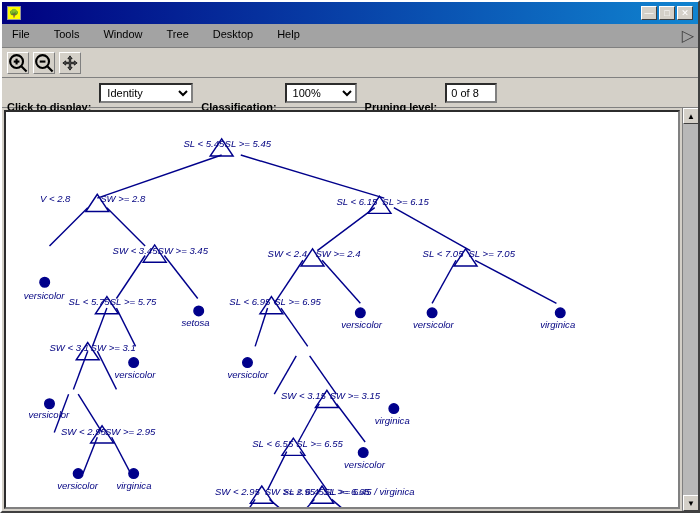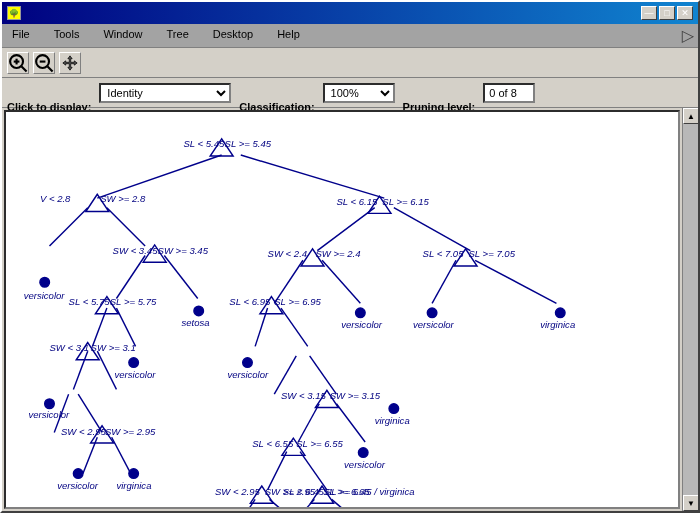--- a/index.html
+++ b/index.html
@@ -79,21 +79,21 @@
     </div>
     <div class="tool-btn" title="Pan">
       <svg width="14" height="14" viewBox="0 0 14 14">
           <path d="M7 2 L5.5 4 L6.5 4 L6.5 6.5 L4 6.5 L4 5.5 L2 7 L4 8.5 L4 7.5 L6.5 7.5 L6.5 10 L5.5 10 L7 12 L8.5 10 L7.5 10 L7.5 7.5 L10 7.5 L10 8.5 L12 7 L10 5.5 L10 6.5 L7.5 6.5 L7.5 4 L8.5 4 Z" stroke="#000" stroke-width="0.5" fill="#555"></path>
         </svg>
     </div>
   </div>
 
   <div class="controls-bar">
     <span class="ctrl-label">Click to display:</span>
-    <select class="ctrl-select" style="width:132px;">
+    <select class="ctrl-select" style="width:94px;">
       <option>Identity</option>
     </select>
     <span class="ctrl-label">Classification:</span>
     <select class="ctrl-select" style="width:72px;">
       <option>100%</option>
     </select>
     <span class="ctrl-label">Pruning level:</span>
     <div class="pruning-value" style="display:flex;align-items:center;">0 of 8</div>
   </div>
 

